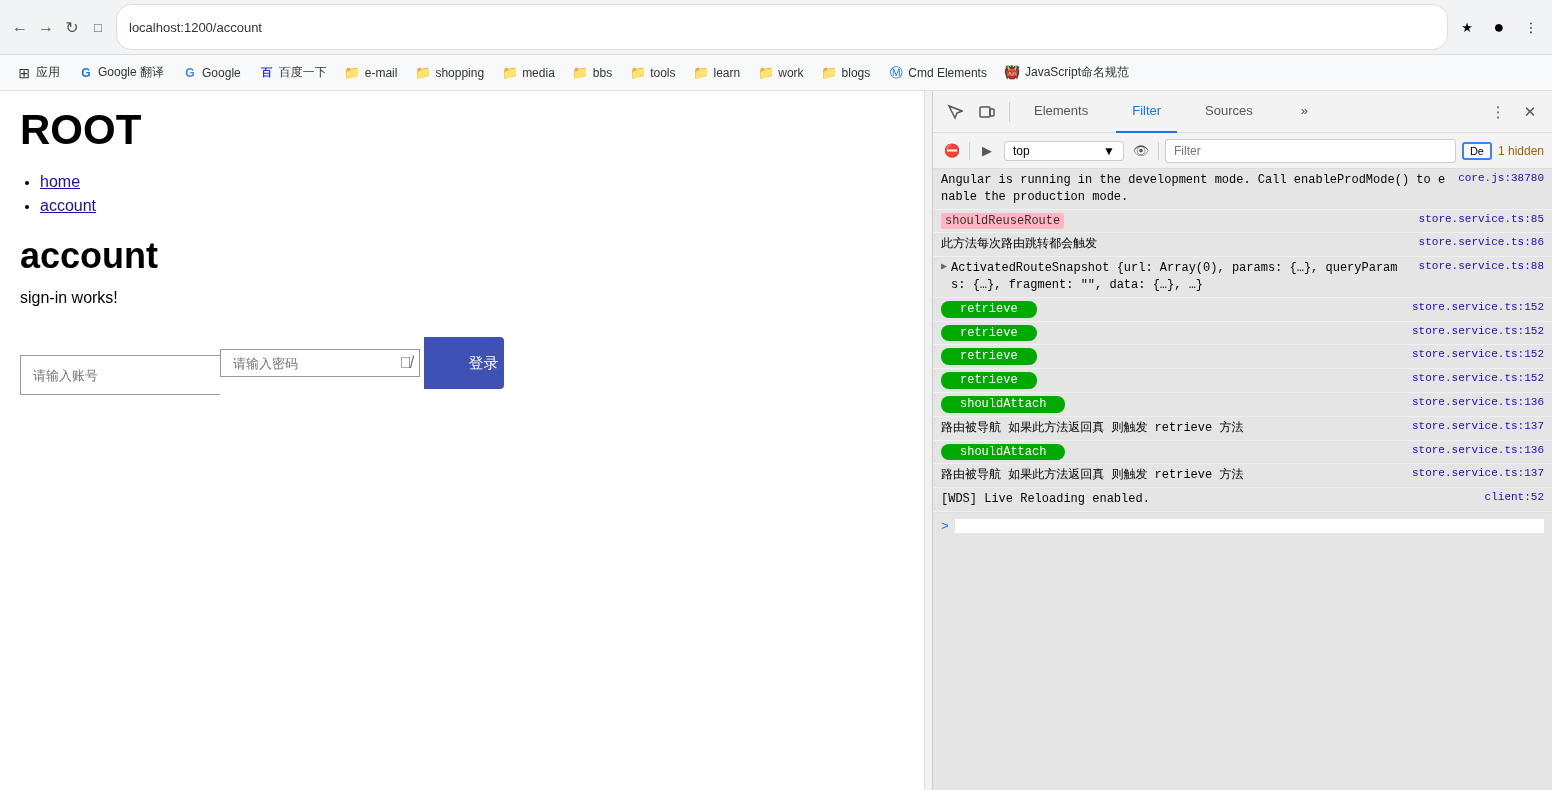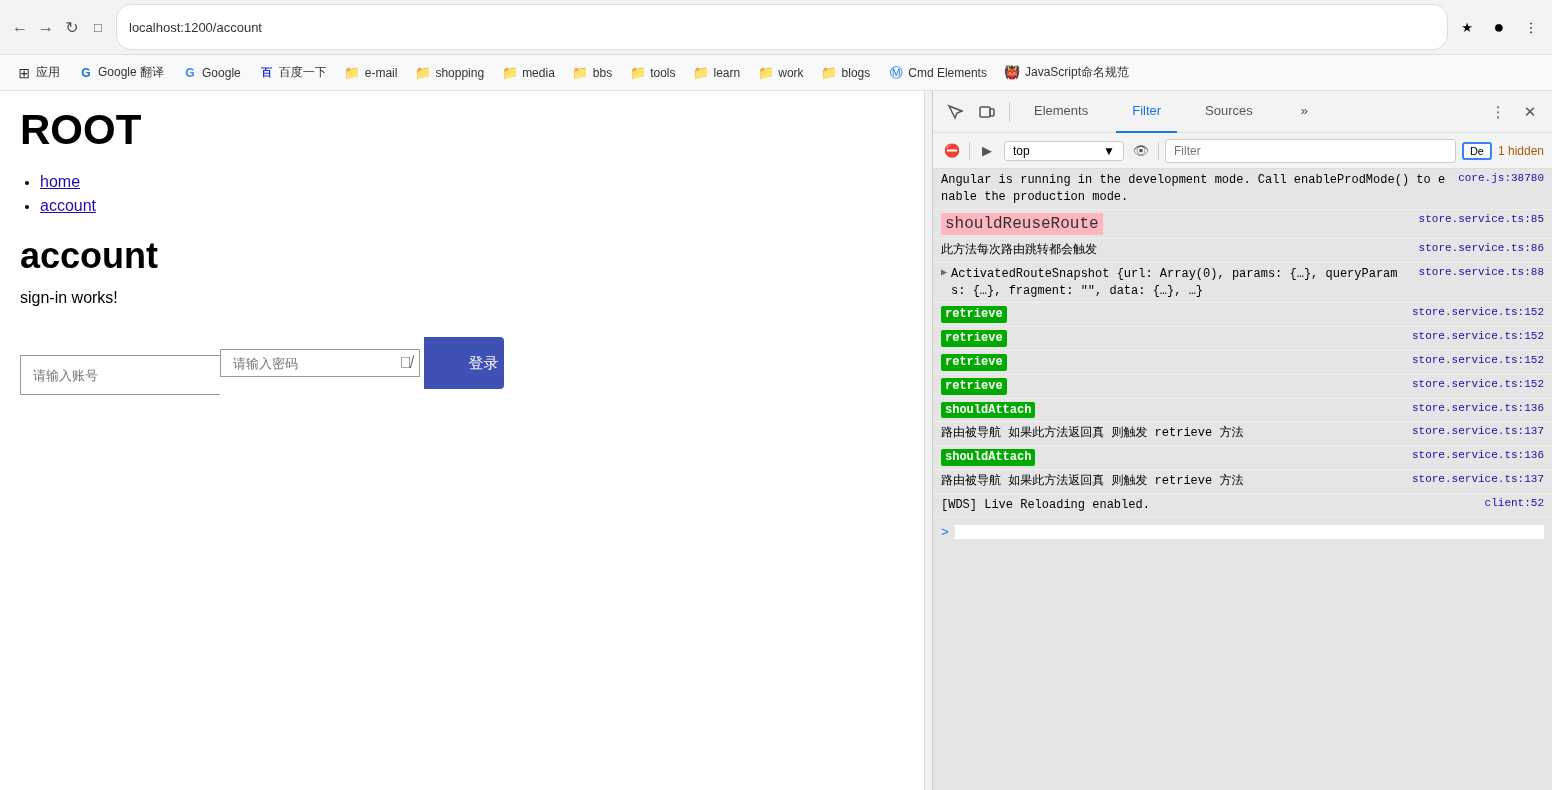--- a/index.html
+++ b/index.html
@@ -286,32 +286,32 @@
       cursor: pointer;
       white-space: nowrap;
       margin-left: 8px;
       font-size: 11px;
     }
 
     .badge-green {
       display: inline-block;
       background: #00aa00;
       color: #fff;
-      padding: 0px 4px;
-      border-radius: 2px;
-      font-weight: bold;
+      padding: 0px 19px;
+      border-radius: 8px;
+      font-weight: normal;
       font-size: 12px;
     }
     .badge-pink {
       display: inline-block;
       background: #ffb6c1;
       color: #333;
       padding: 0px 4px;
       border-radius: 2px;
-      font-size: 16px;
+      font-size: 12px;
     }
 
     .console-arrow {
       color: #666;
       margin-right: 4px;
       cursor: pointer;
       font-size: 10px;
     }
     .console-prompt {
       display: flex;

